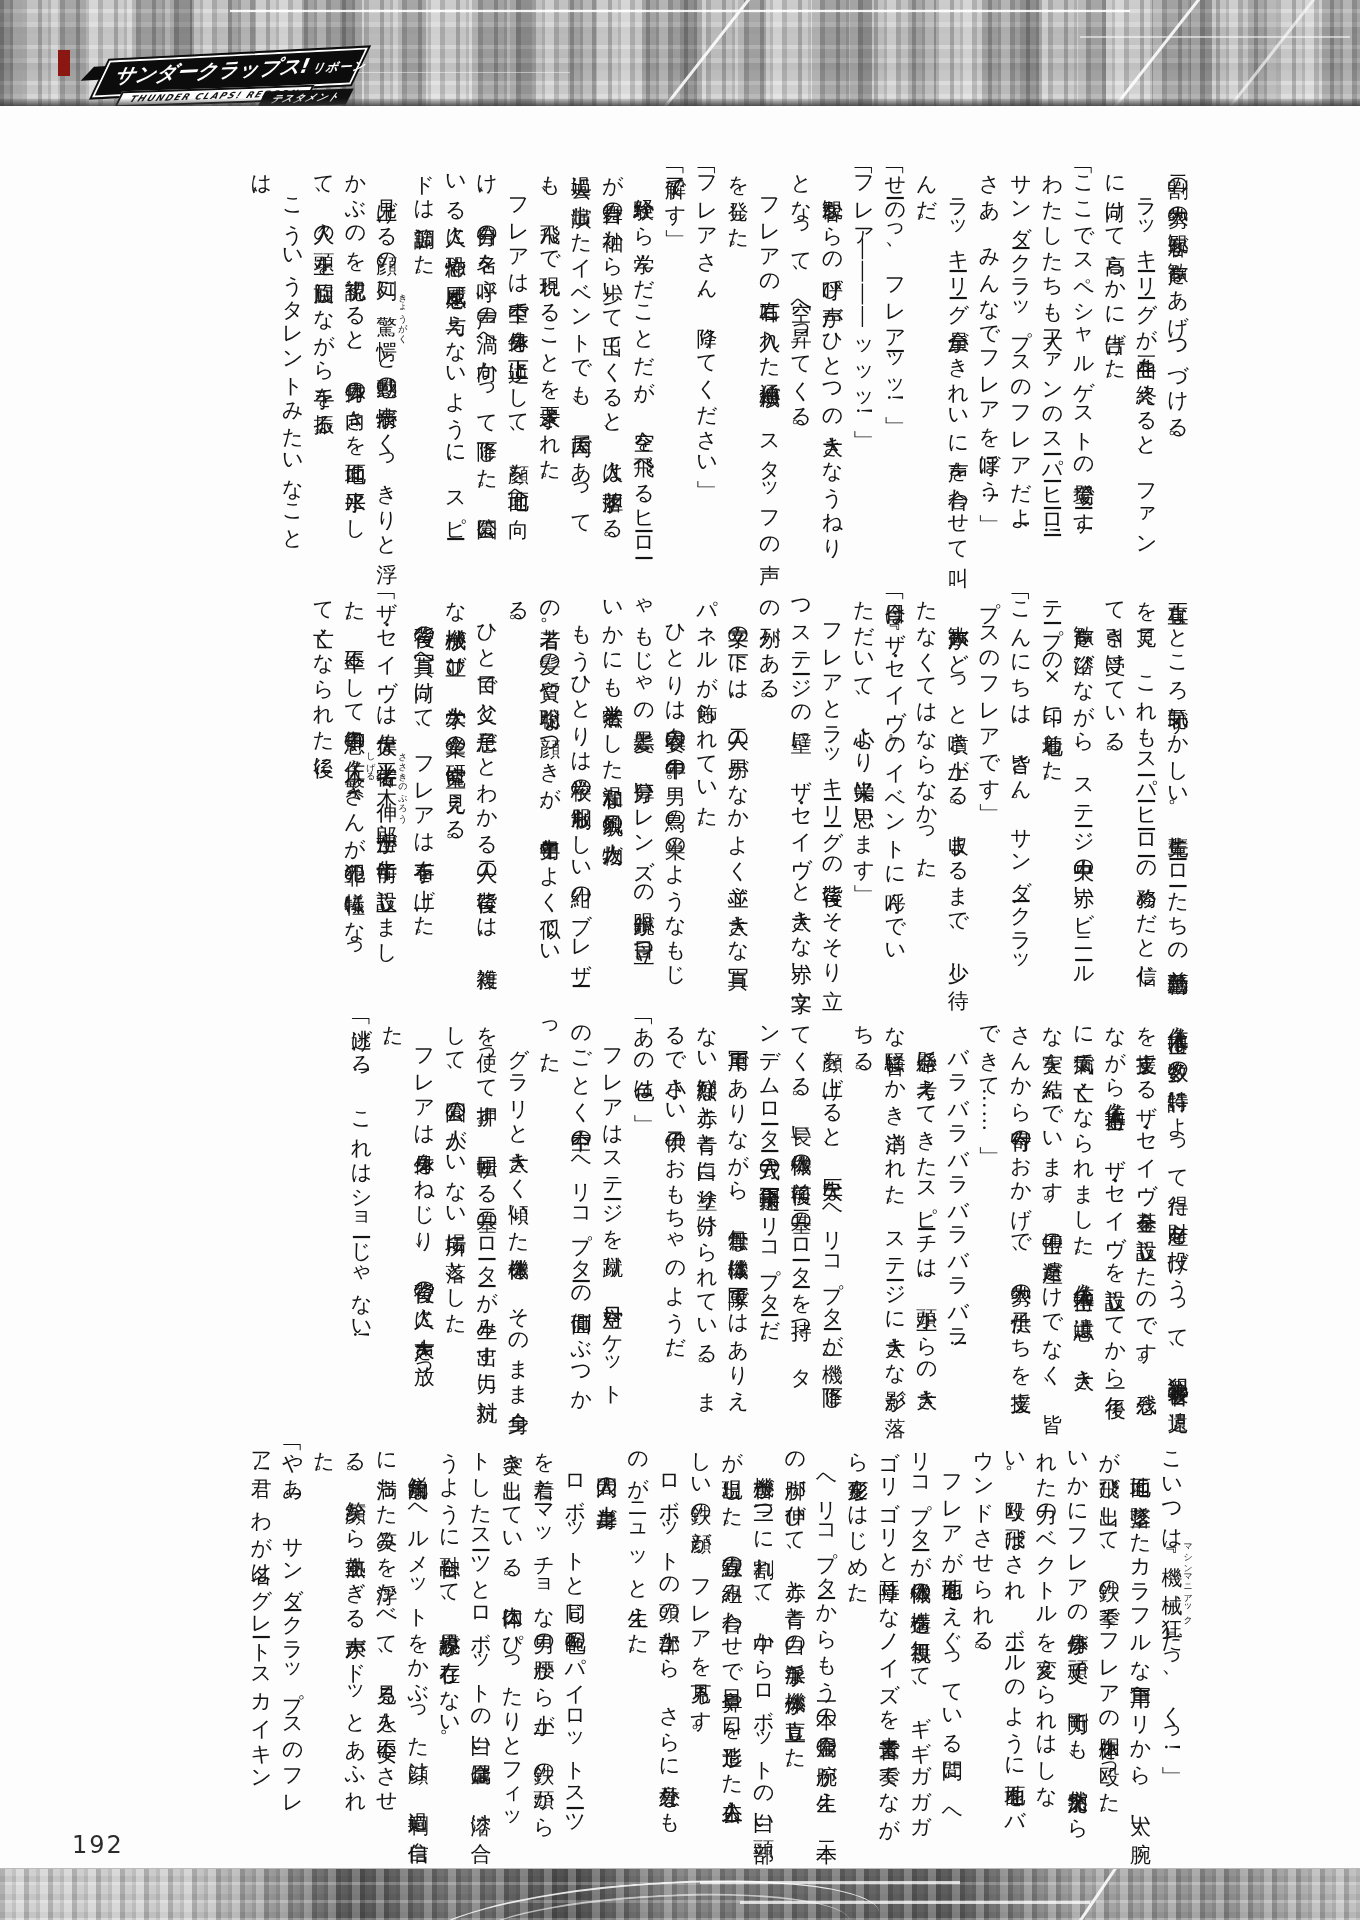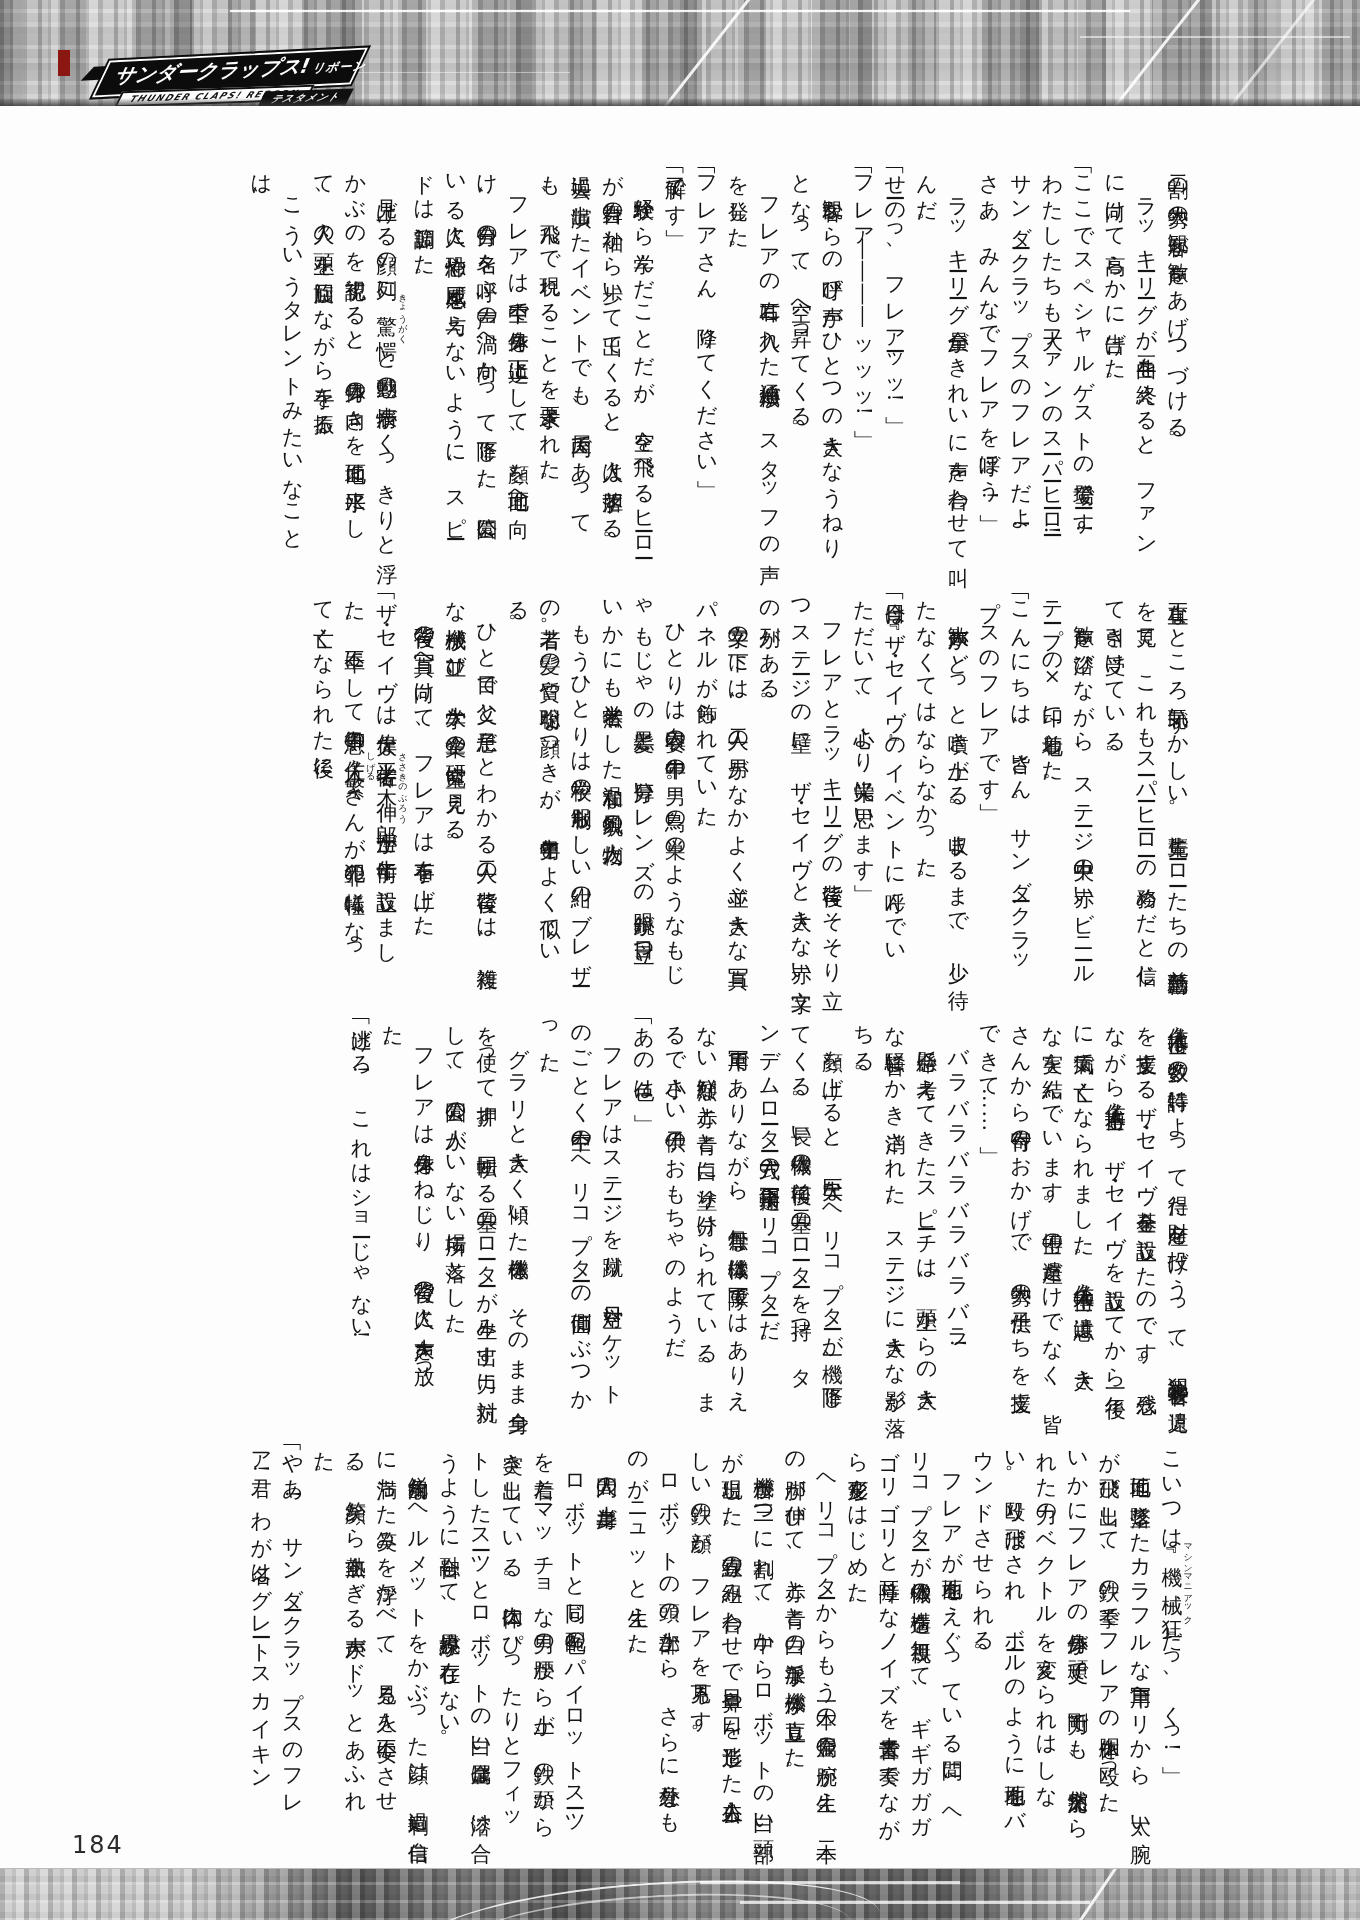--- a/index.html
+++ b/index.html
@@ -155,21 +155,21 @@
       <p class="para indent">フレアが地面をえぐっている間に、ヘリコプターが機体の構造を無視して、ギギガガガゴリゴリと耳障りなノイズを大音量で奏でながら変形をはじめた。</p>
       <p class="para indent">ヘリコプターからもう一本の金属の腕が生え、二本の脚が伸びて、赤と青と白の派手な機体が直立した。</p>
       <p class="para indent">機首が三つに割れて、中からロボットの白い頭部が出現した。直線の組み合わせで目鼻や口を造形した主人公らしい鉄の顔が、フレアを見下ろす。</p>
       <p class="para indent">ロボットの頭の上部から、さらに意外なものがニュッと生えた。</p>
       <p class="para indent">人間の上半身だ。</p>
       <p class="para indent">ロボットと同じ配色のパイロットスーツを着たマッチョな男の腰から上が、鉄の頭から突き出している。肉体にぴったりとフィットしたスーツとロボットの白い金属は、溶け合うように融合して、境界線が存在しない。</p>
       <p class="para indent">鋭角的なヘルメットをかぶった顔は、過剰に自信に満ちた笑みを浮かべて、見る人を不安にさせる。笑顔から熱血すぎる大声がドッとあふれた。</p>
       <p class="para">「やあ!　サンダークラップスのフレア君!　わが名はグレートスカイキン</p>
     </section>
 
-  <div class="page-number">184</div>
+  <div class="page-number">192</div>
 
   <div class="deco deco-bottom">
     <div class="swoosh" style="left:420px;top:14px;width:460px;height:90px;transform:rotate(-4deg);"></div>
     <div class="swoosh" style="left:470px;top:26px;width:380px;height:70px;transform:rotate(-3deg);opacity:.7;"></div>
     <div class="streak" style="left:700px;top:12px;width:260px;height:3px;opacity:.8;"></div>
     <div class="streak" style="left:740px;top:32px;width:350px;height:3px;opacity:.8;"></div>
     <div class="diag" style="left:1090px;height:90px;top:-10px;transform:rotate(34deg);"></div>
   </div>
 
 </div>

